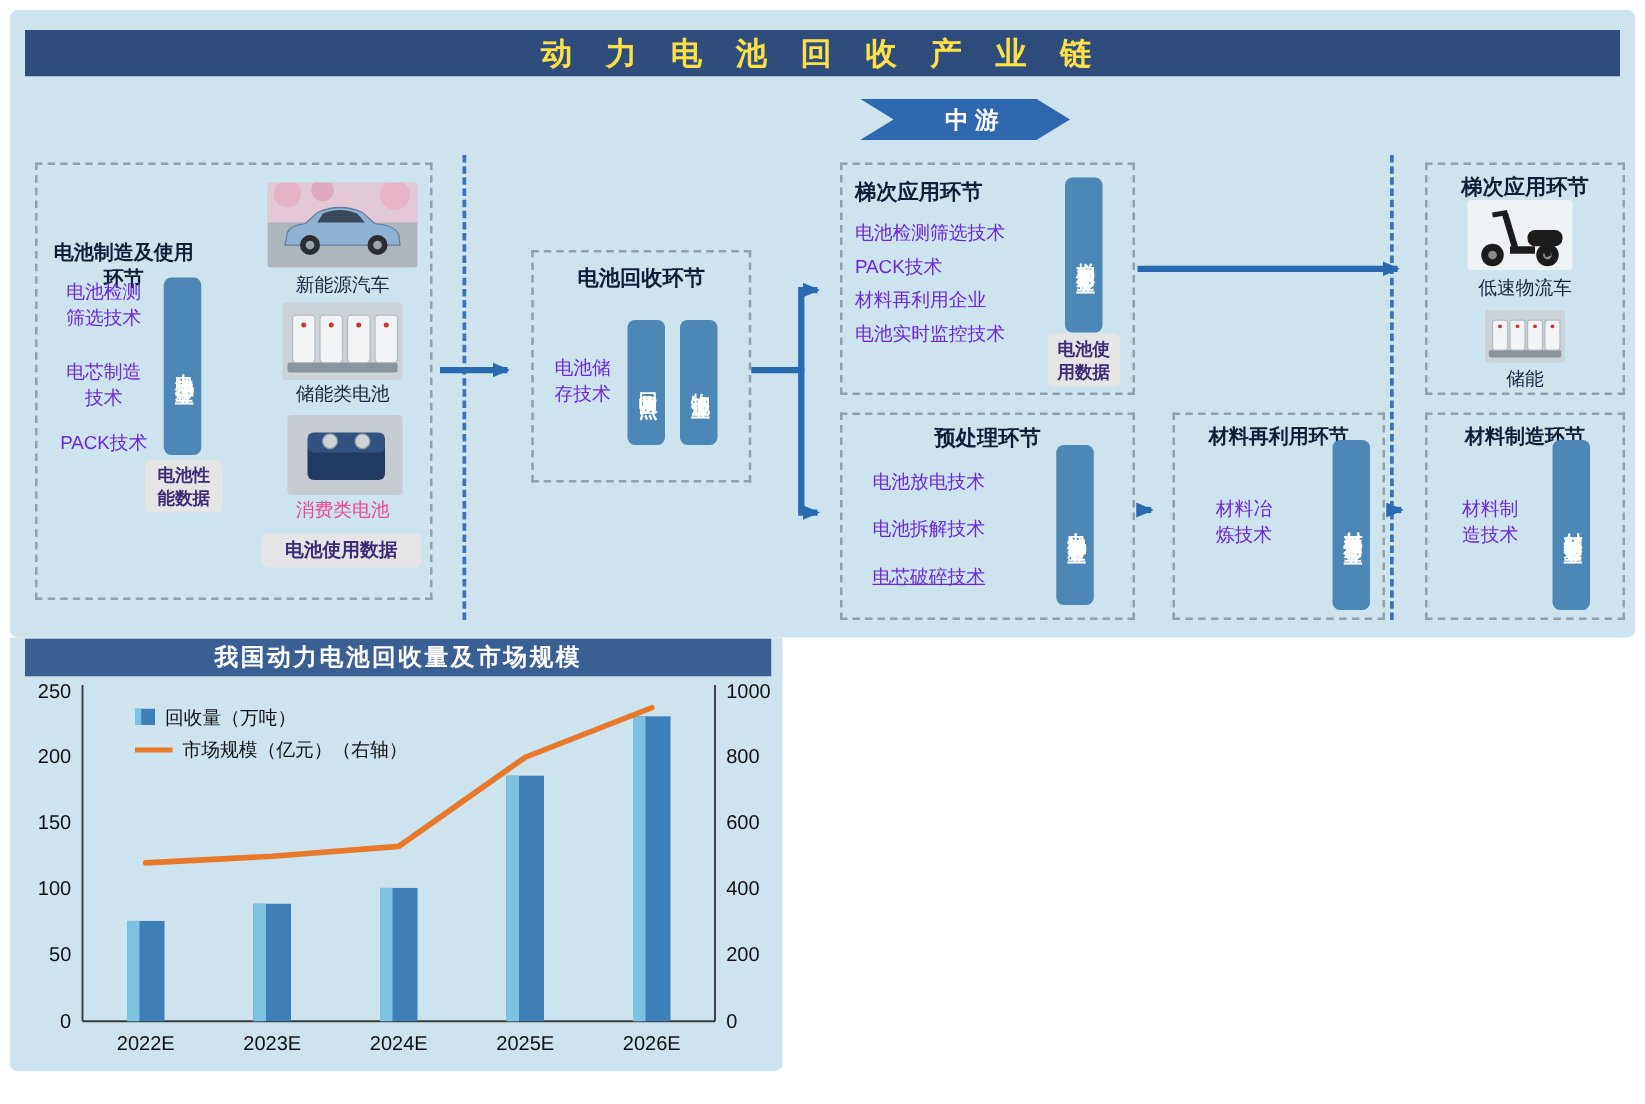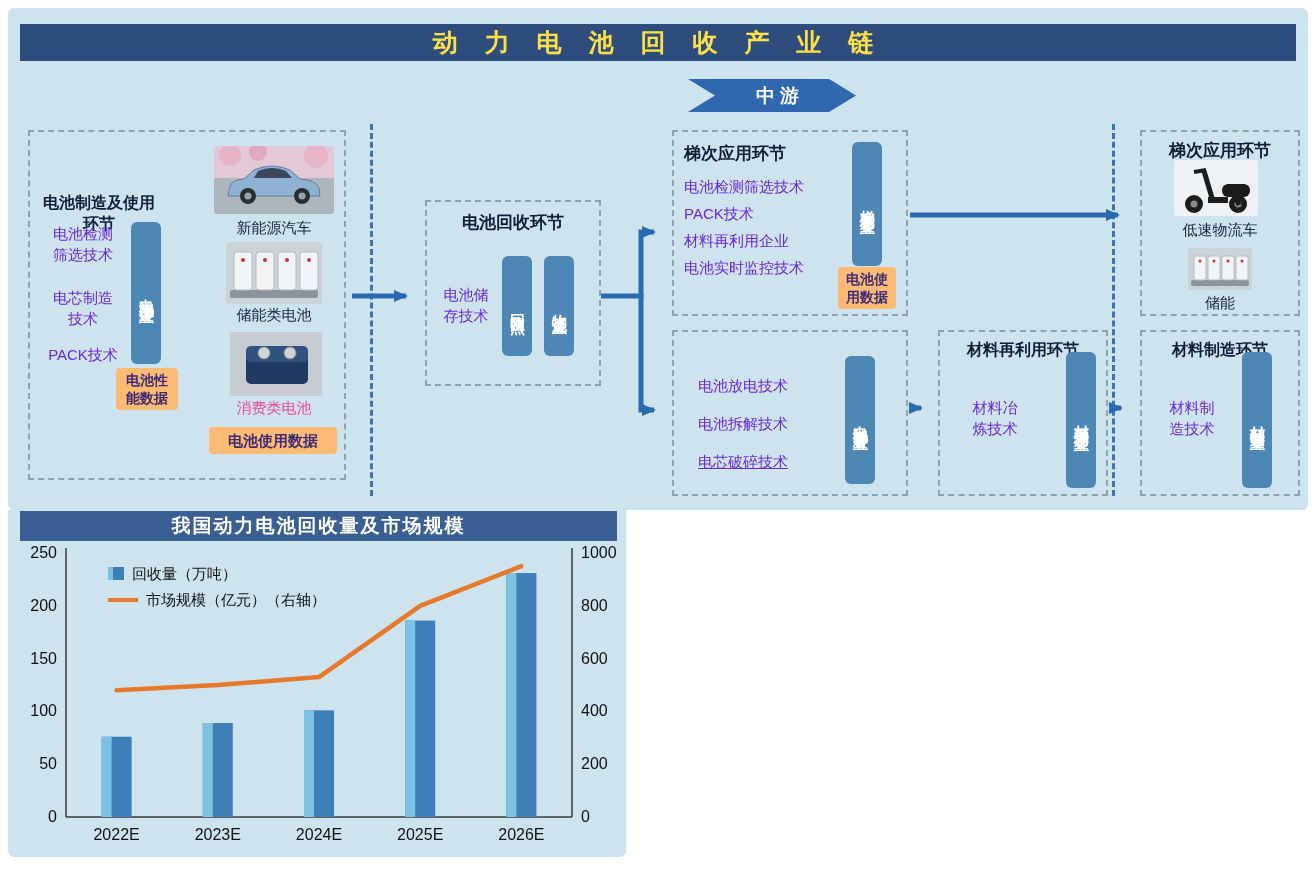--- a/index.html
+++ b/index.html
@@ -11,21 +11,21 @@
                 font-weight:bold; font-size:25px; letter-spacing:10px; }
   .banner { background:#3068b0; color:#fff; font-weight:bold; font-size:19px; letter-spacing:5px;
             display:flex; align-items:center; justify-content:center; padding-left:16px;
             clip-path:polygon(0 0,84% 0,100% 50%,84% 100%,0 100%,16% 50%); }
   .dashed-box { border:2px dashed #8fa3ad; }
   .box-title { font-weight:bold; color:#0e1d38; font-size:17px; text-align:center; white-space:pre-line; line-height:1.3; }
   .txt { color:#6d28d9; font-size:15px; text-align:center; white-space:pre-line; line-height:1.4; }
   .vbadge { background:#4d87b6; color:#fff; font-weight:bold; font-size:15px; border-radius:6px;
             writing-mode:vertical-rl; text-orientation:upright; letter-spacing:2px;
             display:flex; align-items:center; justify-content:center; }
-  .gbadge { background:#fdba74; color:#3e2b75; font-weight:bold; font-size:14px; border-radius:4px;
+  .gbadge { background:#e5e5e5; color:#3e2b75; font-weight:bold; font-size:14px; border-radius:4px;
             display:flex; align-items:center; justify-content:center; text-align:center;
             white-space:pre-line; line-height:1.3; }
   .divider { border-left:3px dashed #3a74b5; width:0; }
   .img-frame { display:flex; align-items:center; justify-content:center; overflow:hidden; border-radius:3px; }
   .img-label { font-size:15px; color:#172540; text-align:center; }
   .purple { color:#ec4899; }
   .chart-title { background:#3a5f93; color:#fff; font-weight:bold; font-size:19px; letter-spacing:2px;
                  display:flex; align-items:center; justify-content:center; }
 </style>
 </head>
@@ -124,20 +124,21 @@
   <div class="abs box-title" style="left:684px;top:143px;width:140px;text-align:left;">梯次应用环节</div>
   <div class="abs txt" style="left:684px;top:176px;width:160px;text-align:left;">电池检测筛选技术</div>
   <div class="abs txt" style="left:684px;top:203px;width:160px;text-align:left;">PACK技术</div>
   <div class="abs txt" style="left:684px;top:230px;width:160px;text-align:left;">材料再利用企业</div>
   <div class="abs txt" style="left:684px;top:257px;width:160px;text-align:left;">电池实时监控技术</div>
   <div class="abs vbadge" style="left:852px;top:142px;width:30px;height:124px;">梯次利用企业</div>
   <div class="abs gbadge" style="left:838px;top:267px;width:58px;height:42px;">电池使
 用数据</div>
 
   <div class="abs dashed-box" style="left:672px;top:330px;width:236px;height:166px;"></div>
+  <div class="abs box-title" style="left:672px;top:340px;width:236px;">预处理环节</div>
   <div class="abs txt" style="left:698px;top:375px;width:140px;text-align:left;">电池放电技术</div>
   <div class="abs txt" style="left:698px;top:413px;width:140px;text-align:left;">电池拆解技术</div>
   <div class="abs txt" style="left:698px;top:451px;width:140px;text-align:left;text-decoration:underline;">电芯破碎技术</div>
   <div class="abs vbadge" style="left:845px;top:356px;width:30px;height:128px;">电池拆解企业</div>
 
   <div class="abs dashed-box" style="left:938px;top:330px;width:170px;height:166px;"></div>
   <div class="abs box-title" style="left:938px;top:340px;width:170px;font-size:16px;">材料再利用环节</div>
   <div class="abs txt" style="left:955px;top:397px;width:80px;">材料冶
 炼技术</div>
   <div class="abs vbadge" style="left:1066px;top:352px;width:30px;height:136px;">材料再利用企业</div>

